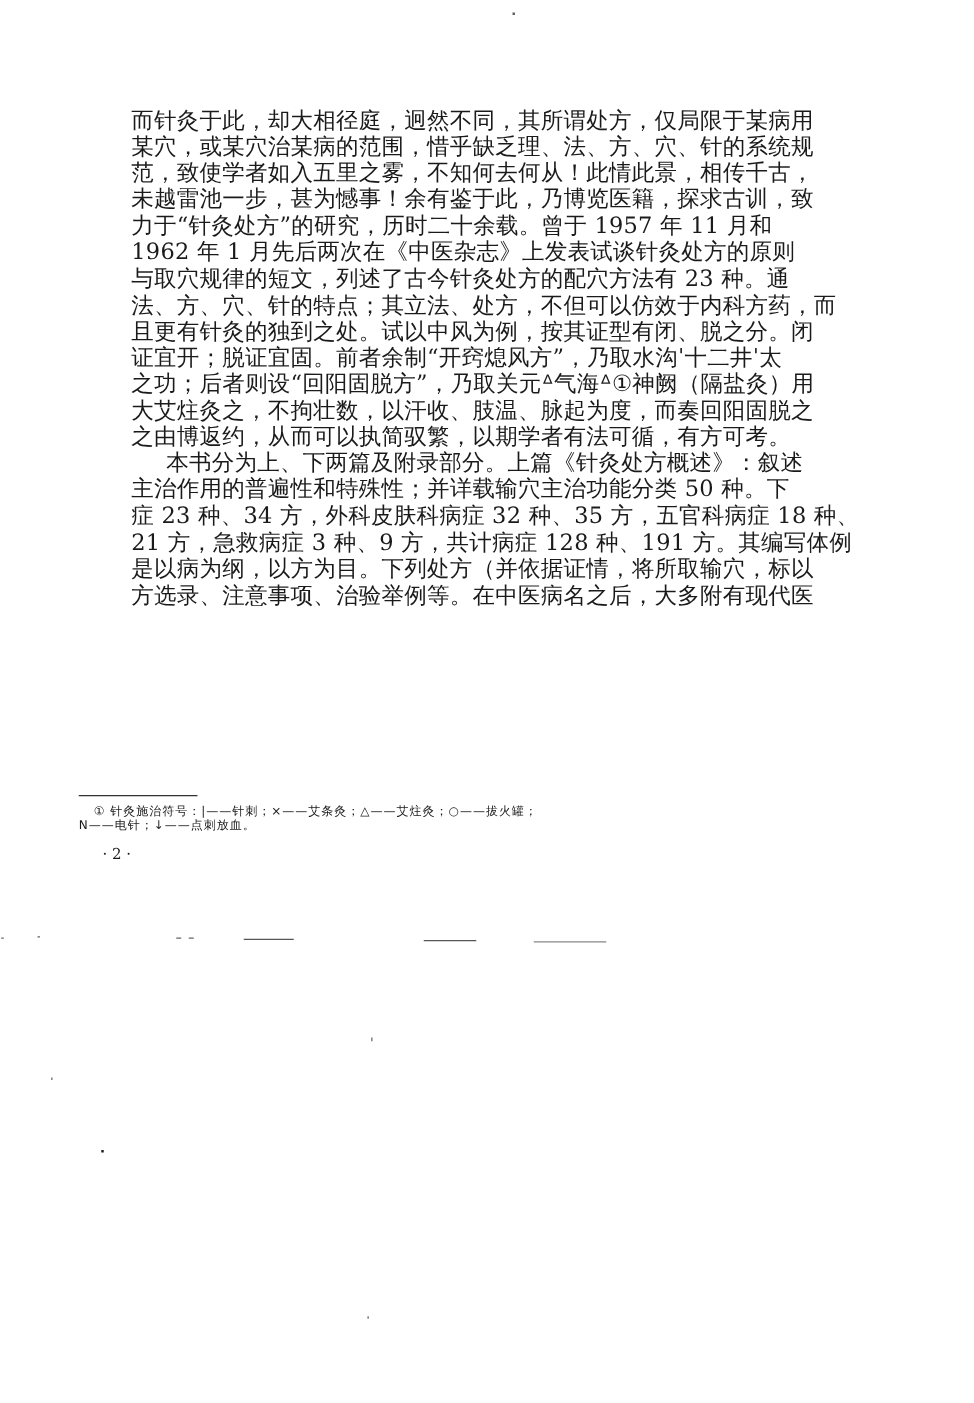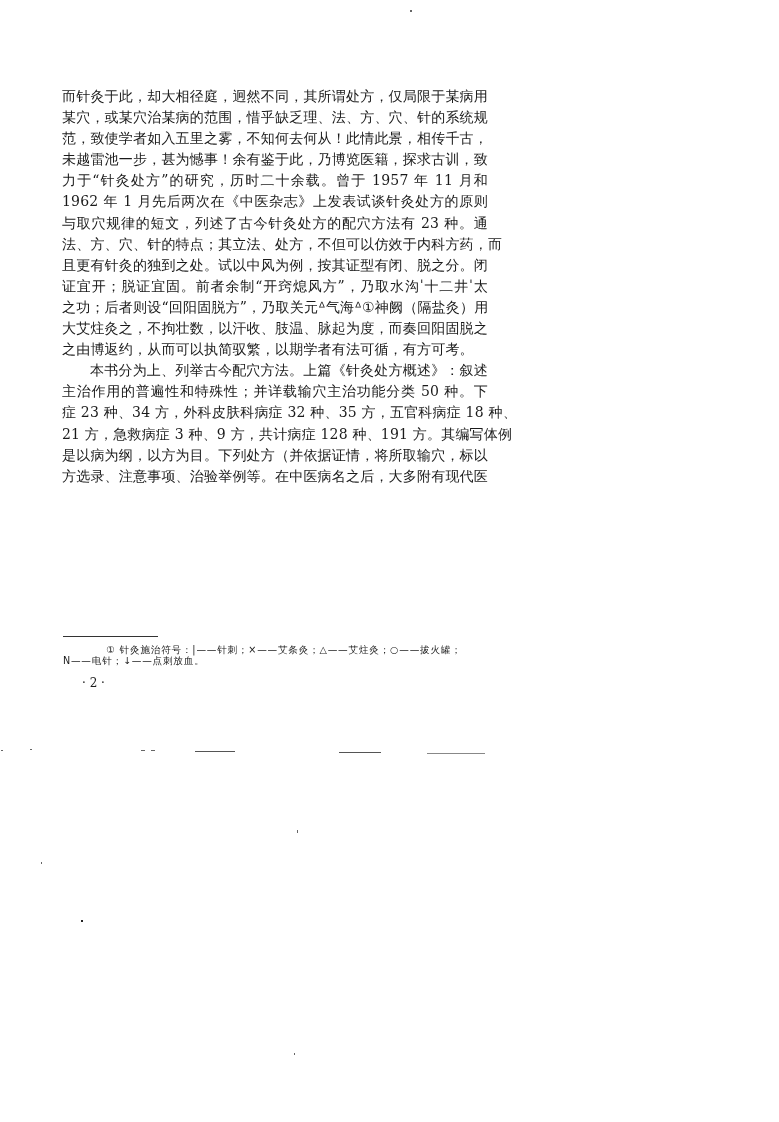--- a/index.html
+++ b/index.html
@@ -22,25 +22,26 @@
     }
     .body-text {
       position: absolute;
       left: 62px;
       top: 86px;
       width: 426px;
     }
     .line {
       height: 21.1px;
       line-height: 21.1px;
-      font-size: 14px;
+      font-size: 18px;
       white-space: nowrap;
       text-align: justify;
       text-align-last: justify;
       letter-spacing: 0.2px;
+      margin-left: 43px;
     }
     .line.last {
       text-align-last: left;
     }
     .line.indent {
       padding-left: 28px;
     }
     .footnote-rule {
       position: absolute;
       left: 63px;
@@ -56,21 +57,20 @@
       width: 430px;
       font-size: 9.6px;
       line-height: 11px;
       font-family: "DejaVu Sans", "Liberation Sans", sans-serif;
       color: #1a1a1a;
     }
     .footnote .fn-line1 {
       padding-left: 12px;
       white-space: nowrap;
       letter-spacing: 0.8px;
-      text-align: center;
     }
     .footnote .fn-line2 {
       white-space: nowrap;
       letter-spacing: 0.8px;
     }
     .page-number {
       position: absolute;
       left: 82px;
       top: 676px;
       font-size: 12px;
@@ -101,21 +101,21 @@
     <div class="line">未越雷池一步，甚为憾事！余有鉴于此，乃博览医籍，探求古训，致</div>
     <div class="line">力于“针灸处方”的研究，历时二十余载。曾于 1957 年 11 月和</div>
     <div class="line">1962 年 1 月先后两次在《中医杂志》上发表试谈针灸处方的原则</div>
     <div class="line">与取穴规律的短文，列述了古今针灸处方的配穴方法有 23 种。通</div>
     <div class="line">法、方、穴、针的特点；其立法、处方，不但可以仿效于内科方药，而</div>
     <div class="line">且更有针灸的独到之处。试以中风为例，按其证型有闭、脱之分。闭</div>
     <div class="line">证宜开；脱证宜固。前者余制“开窍熄风方”，乃取水沟ˈ十二井ˈ太</div>
     <div class="line">之功；后者则设“回阳固脱方”，乃取关元ᐞ气海ᐞ①神阙（隔盐灸）用</div>
     <div class="line">大艾炷灸之，不拘壮数，以汗收、肢温、脉起为度，而奏回阳固脱之</div>
     <div class="line last">之由博返约，从而可以执简驭繁，以期学者有法可循，有方可考。</div>
-    <div class="line indent">本书分为上、列举古今配穴方法。上篇《针灸处方概述》：叙述</div>
+    <div class="line indent">本书分为上、下两篇及附录部分。上篇《针灸处方概述》：叙述</div>
     <div class="line">主治作用的普遍性和特殊性；并详载输穴主治功能分类 50 种。下</div>
     <div class="line">症 23 种、34 方，外科皮肤科病症 32 种、35 方，五官科病症 18 种、</div>
     <div class="line">21 方，急救病症 3 种、9 方，共计病症 128 种、191 方。其编写体例</div>
     <div class="line">是以病为纲，以方为目。下列处方（并依据证情，将所取输穴，标以</div>
     <div class="line">方选录、注意事项、治验举例等。在中医病名之后，大多附有现代医</div>
   </div>
 
   <div class="footnote-rule"></div>
 
   <div class="footnote">

